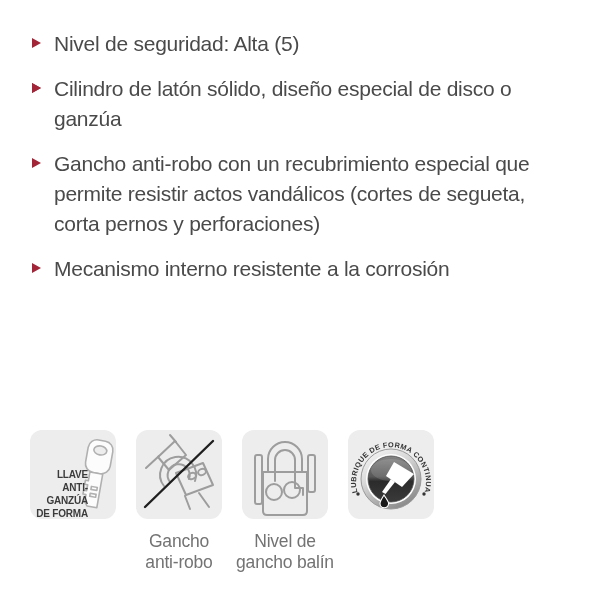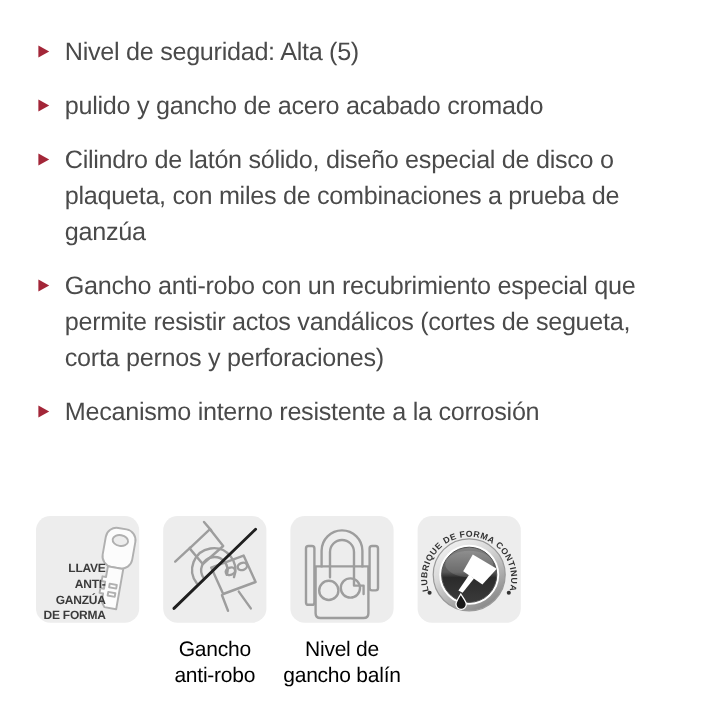--- a/index.html
+++ b/index.html
@@ -19,45 +19,43 @@
   .tline{white-space:nowrap;}
   
   .tiles{position:absolute;left:30px;top:430px;display:flex;gap:20px;}
   .tile{position:relative;width:86px;height:89px;background:#ededed;
     border-radius:12px;flex:0 0 auto;}
   .tile svg{position:absolute;left:0;top:0;}
   .key-caption{position:absolute;left:4px;top:38px;width:54px;text-align:right;
     font-size:10px;line-height:13px;font-weight:bold;color:#3b3b3b;
     letter-spacing:-0.2px;}
   .tile-label{position:absolute;top:531px;width:130px;text-align:center;
-    color:#000000;font-size:17.5px;line-height:21px;letter-spacing:-0.2px;}
+    color:#737373;font-size:17.5px;line-height:21px;letter-spacing:-0.2px;}
   #label-shackle{left:114px;}
   #label-ball{left:220px;}
   .lineart{stroke:#9d9d9d;stroke-width:2;fill:none;stroke-linejoin:round;stroke-linecap:round;}
   .lineart-thin{stroke:#b0b0b0;stroke-width:1.6;fill:#fcfcfc;stroke-linejoin:round;}
   .slash{stroke:#1f1f1f;stroke-width:2.4;stroke-linecap:round;}
 </style>
 </head>
 <body>
 
 <div id="screen">
 
   <ul class="feature-list">
     <li>
       <span class="bullet"></span>
       <div class="tline">Nivel de seguridad: Alta (5)</div>
     </li>
     <li>
       <span class="bullet"></span>
-      <div class="tline">pulido y gancho de acero acabado cromado</div>
     </li>
     <li>
       <span class="bullet"></span>
       <div class="tline">Cilindro de latón sólido, diseño especial de disco o</div>
-      <div class="tline">plaqueta, con miles de combinaciones a prueba de</div>
       <div class="tline">ganzúa</div>
     </li>
     <li>
       <span class="bullet"></span>
       <div class="tline">Gancho anti-robo con un recubrimiento especial que</div>
       <div class="tline">permite resistir actos vandálicos (cortes de segueta,</div>
       <div class="tline">corta pernos y perforaciones)</div>
     </li>
     <li>
       <span class="bullet"></span>

